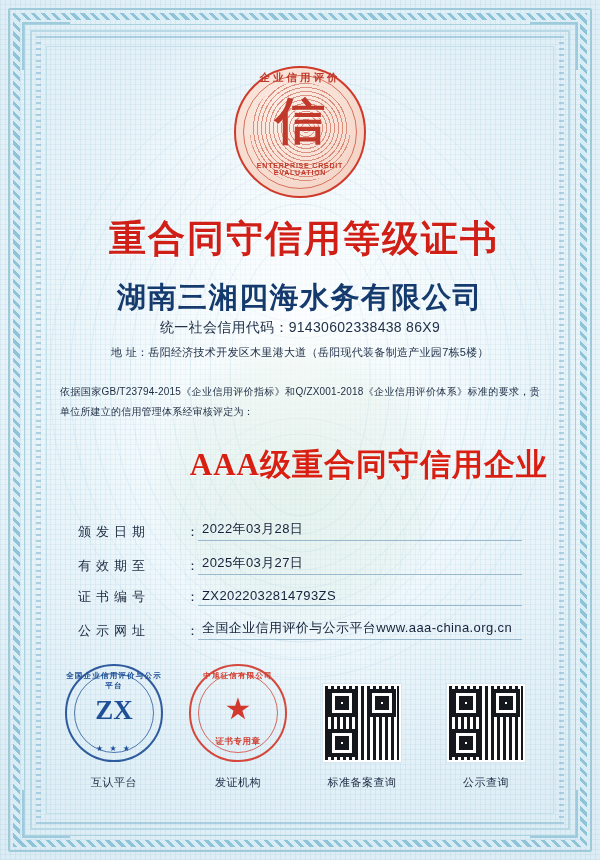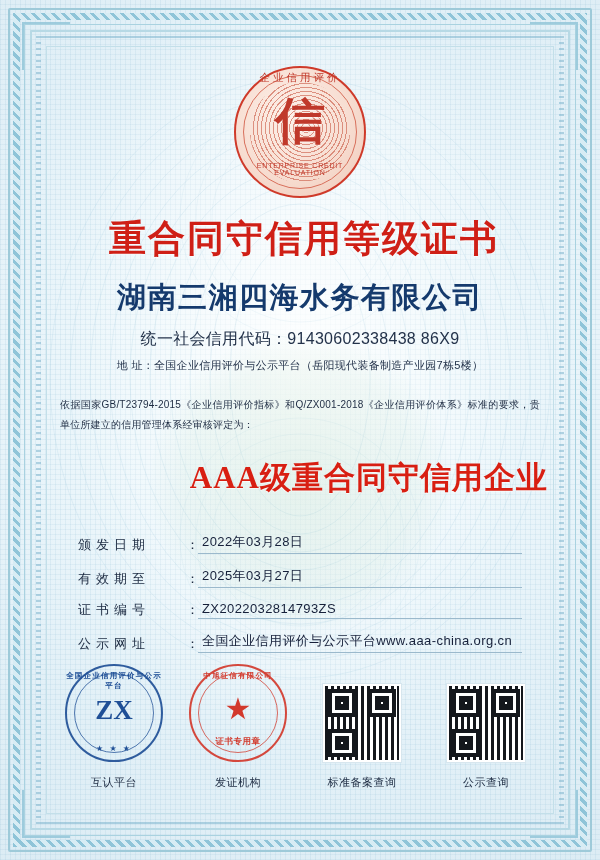--- a/index.html
+++ b/index.html
@@ -141,21 +141,21 @@
     font-weight: bold;
     color: #c0392b;
     line-height: 1;
     text-shadow: 0 1px 0 rgba(255,255,255,0.5);
   }
   .emblem .arc-top, .emblem .arc-bottom {
     position: absolute;
     left: 0; right: 0;
     text-align: center;
     color: #c0392b;
-    font-weight: normal;
+    font-weight: bold;
   }
   .emblem .arc-top {
     top: 5px;
     font-size: 10.5px;
     letter-spacing: 3px;
   }
   .emblem .arc-bottom {
     bottom: 22px;
     font-size: 7px;
     letter-spacing: 0.8px;
@@ -177,23 +177,23 @@
     text-align: center;
     font-family: "Liberation Serif", serif;
     font-size: 29px;
     font-weight: bold;
     letter-spacing: 1.5px;
     color: #153a6d;
     margin-top: 14px;
   }
   .credit-code, .address {
     text-align: center;
-    font-size: 16px;
+    font-size: 14px;
     color: #23324a;
-    margin-top: 11px;
+    margin-top: 1px;
     letter-spacing: 0.3px;
   }
   .address { margin-top: 8px; font-size: 11px; }
 
   .body-text {
     margin: 22px 8px 0 8px;
     font-size: 10px;
     color: #1d2b42;
     line-height: 2.0;
     text-align: justify;
@@ -435,21 +435,21 @@
         <div class="thumbprint"></div>
         <div class="arc-top">企业信用评价</div>
         <div class="xin">信</div>
         <div class="arc-bottom">ENTERPRISE CREDIT EVALUATION</div>
       </div>
     </div>
 
     <div class="main-title">重合同守信用等级证书</div>
     <div class="company">湖南三湘四海水务有限公司</div>
     <div class="credit-code">统一社会信用代码：91430602338438 86X9</div>
-    <div class="address">地 址：全国企业信用评价与公示平台（岳阳现代装备制造产业园7栋5楼）</div>
+    <div class="address">地 址：岳阳经济技术开发区木里港大道（岳阳现代装备制造产业园7栋5楼）</div>
 
     <div class="body-text">依据国家GB/T23794-2015《企业信用评价指标》和Q/ZX001-2018《企业信用评价体系》标准的要求，贵单位所建立的信用管理体系经审核评定为：</div>
 
     <div class="grade">AAA级重合同守信用企业</div>
 
     <div class="info">
       <div class="info-row">
         <div class="info-label">颁发日期</div>
         <div class="info-colon">：</div>
         <div class="info-value">2022年03月28日</div>

